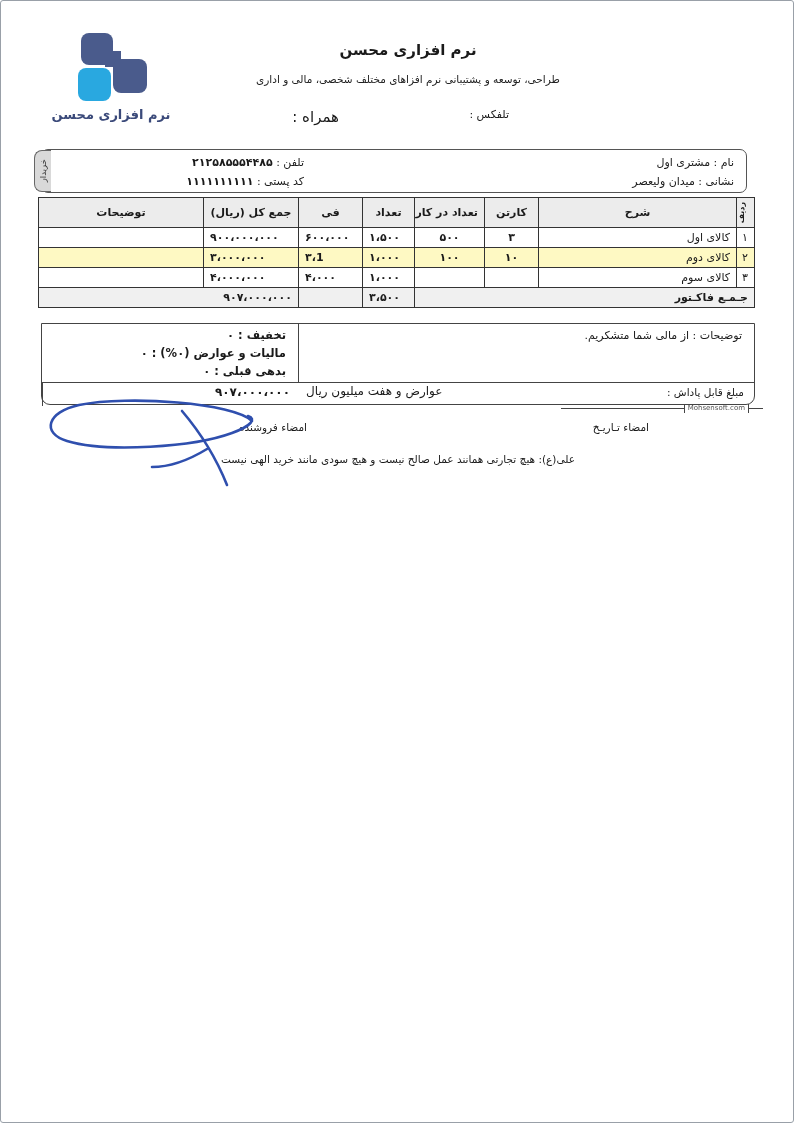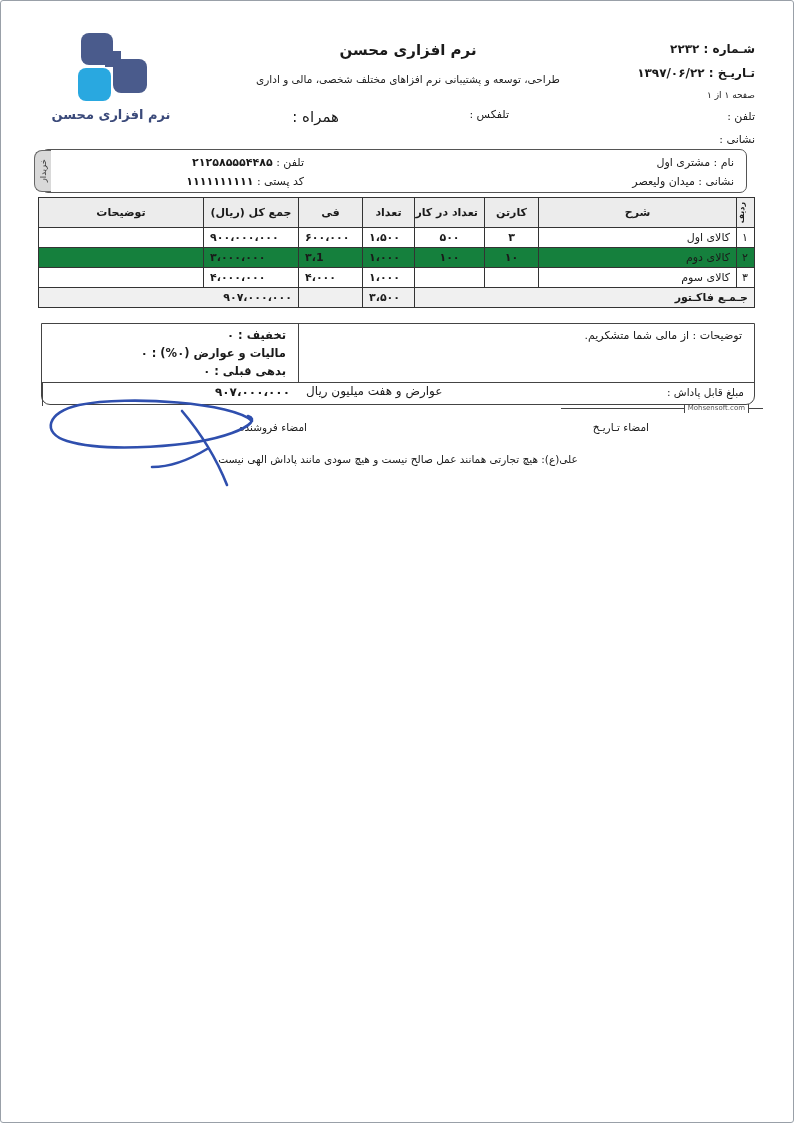--- a/index.html
+++ b/index.html
@@ -30,21 +30,21 @@
   .cust-left{position:absolute;top:3px;left:12px;width:250px;text-align:right;line-height:19px;}
   .cust-tab{top:149px;left:33px;width:17px;height:42px;background:#d9d9d9;border:1px solid #666;
     border-right:none;border-radius:8px 0 0 8px;display:flex;align-items:center;justify-content:center;}
   .cust-tab span{writing-mode:vertical-rl;transform:rotate(180deg);font-size:8.5px;color:#333;letter-spacing:1px;}
   
   table.items{position:absolute;top:196px;right:38px;width:716px;border-collapse:collapse;
     table-layout:fixed;font-size:11px;}
   table.items th,table.items td{border:1px solid #333;padding:1px 6px;overflow:hidden;white-space:nowrap;}
   table.items th{background:#ececec;font-weight:bold;height:30px;text-align:center;line-height:13px;}
   table.items td{height:20px;}
-  table.items tr.alt td{background:#15803d;}
+  table.items tr.alt td{background:#fef9c3;}
   table.items tr.sum td{background:#f0f0f0;font-weight:bold;}
   .vert-th{writing-mode:vertical-rl;transform:rotate(180deg);margin:0 auto;font-size:8px;}
   td.num{text-align:left;font-weight:bold;}
   td.num-start{text-align:right;font-weight:bold;}
   td.cnum{text-align:center;font-weight:bold;}
   td.desc{text-align:right;}
   td.rowno{text-align:center;padding:1px 2px;}
   
   .sum-box{top:322px;right:38px;left:40px;height:82px;border:1px solid #444;border-radius:0 0 9px 9px;}
   .sum-notes{position:absolute;top:0;right:0;left:256px;height:58px;border-left:1px solid #444;
@@ -65,33 +65,20 @@
   .sign-buyer{top:420px;right:144px;font-size:10.5px;}
   .sign-seller{top:420px;left:238px;font-size:10.5px;}
   .quote{top:452px;left:97px;width:600px;text-align:center;font-size:10.5px;}
   .sig-svg{top:392px;left:38px;}
 </style>
 </head>
 <body>
 
 <div class="page">
 
-  <div class="abs hdr-right">
-    <div class="b">
-      <span>شـماره :</span>
-      <span>۲۲۳۲</span>
-    </div>
-    <div class="b">
-      <span>تـاریـخ :</span>
-      <span>۱۳۹۷/۰۶/۲۲</span>
-    </div>
-    <div class="pageinfo">صفحه ۱ از ۱</div>
-    <div class="plain">تلفن :</div>
-    <div class="plain">نشانی :</div>
-  </div>
 
   <div class="abs company-title">نرم افزاری محسن</div>
   <div class="abs company-sub">طراحی، توسعه و پشتیبانی نرم افزاهای مختلف شخصی، مالی و اداری</div>
   <div class="abs telefax">تلفکس :</div>
   <div class="abs mobile">همراه :</div>
 
   <div class="abs logo-wrap">
     <svg class="logo-svg" width="100" height="74" viewBox="0 0 100 74">
       <rect x="20" y="2" width="32" height="32" rx="8" fill="#4a5b8c"></rect>
       <rect x="44" y="20" width="16" height="16" fill="#4a5b8c"></rect>
@@ -224,15 +211,15 @@
 
   <div class="abs sign-buyer">امضاء تـاریـخ</div>
   <div class="abs sign-seller">امضاء فروشنده</div>
 
   <svg class="abs sig-svg" width="235" height="100" viewBox="0 0 235 100">
     <path d="M213,28 C195,10 90,2 40,12 C8,19 2,40 28,48 C68,60 155,54 193,40 C212,33 218,26 209,23" fill="none" stroke="#2f4fae" stroke-width="2.6" stroke-linecap="round"></path>
     <path d="M143,18 C160,38 176,62 188,92" fill="none" stroke="#2f4fae" stroke-width="2.6" stroke-linecap="round"></path>
     <path d="M168,56 C150,67 130,74 113,74" fill="none" stroke="#2f4fae" stroke-width="2.6" stroke-linecap="round"></path>
   </svg>
 
-  <div class="abs quote">علی(ع): هیچ تجارتی همانند عمل صالح نیست و هیچ سودی مانند پاداش الهی نیست</div>
+  <div class="abs quote">علی(ع): هیچ تجارتی همانند عمل صالح نیست و هیچ سودی مانند خرید الهی نیست</div>
 
 </div>
 
 </body></html>

